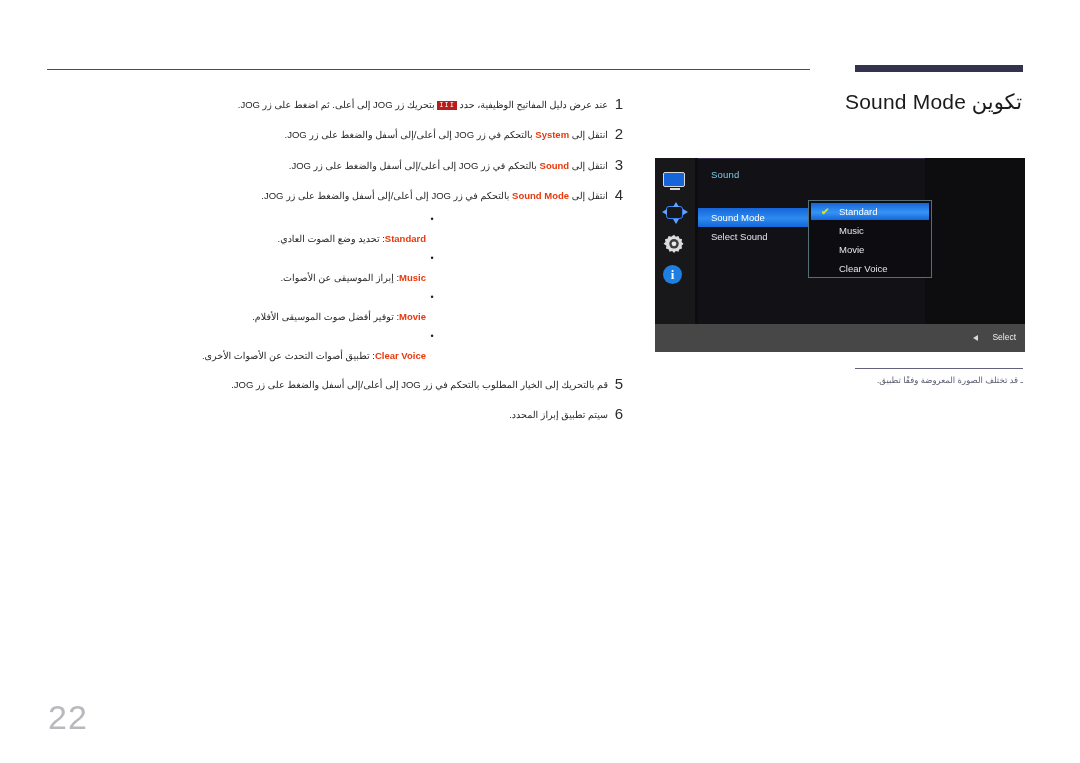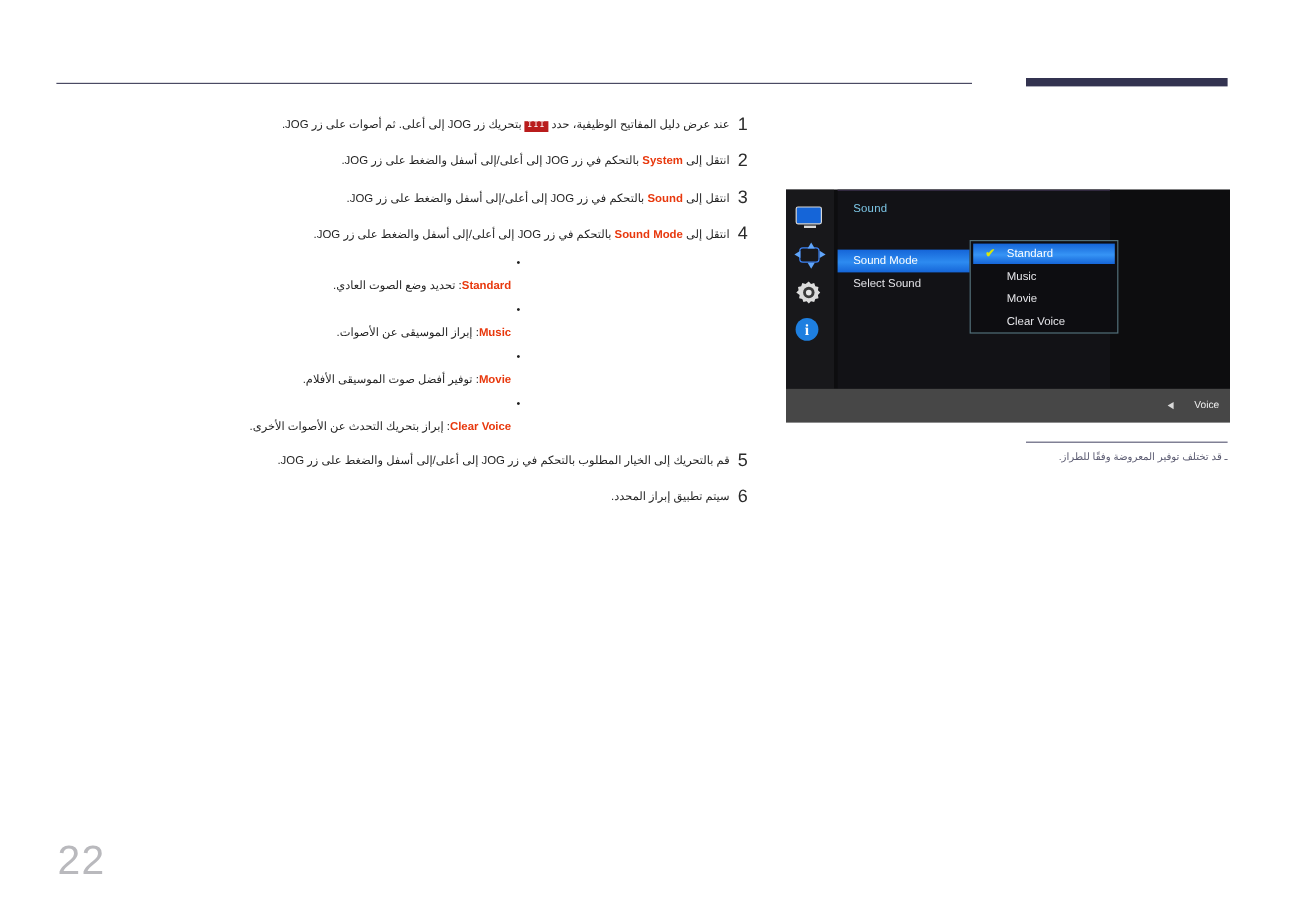--- a/index.html
+++ b/index.html
@@ -332,20 +332,21 @@
     letter-spacing: 1px;
   }
 </style>
 </head>
 <body>
 
 <div class="rule-left"></div>
 <div class="rule-right"></div>
 
 <div class="right-col">
+  <div class="page-title">تكوين Sound Mode</div>
 </div>
 
 <div class="osd">
   <div class="osd-body">
 
     <div class="osd-iconbar">
       <div class="osd-icon icon-display">
         <div class="mon-outer"></div>
         <div class="mon-stand"></div>
       </div>
@@ -389,32 +390,32 @@
         <span>Movie</span>
       </div>
       <div class="sub-item">
         <span>Clear Voice</span>
       </div>
     </div>
   </div>
 
   <div class="osd-footer">
     <div class="osd-return-arrow"></div>
-    <div class="osd-return">Voice</div>
+    <div class="osd-return">Select</div>
   </div>
 </div>
 
 <div class="note-rule"></div>
-<div class="note-text">ـ قد تختلف توفير المعروضة وفقًا للطراز.</div>
+<div class="note-text">ـ قد تختلف الصورة المعروضة وفقًا تطبيق.</div>
 
 <div class="steps">
 
   <div class="step">
     <div class="step-num">1</div>
-    <div class="step-text"><span>عند عرض دليل المفاتيح الوظيفية، حدد </span><span class="glyph-keys">III</span><span> بتحريك زر JOG إلى أعلى. ثم أصوات على زر JOG.</span></div>
+    <div class="step-text"><span>عند عرض دليل المفاتيح الوظيفية، حدد </span><span class="glyph-keys">III</span><span> بتحريك زر JOG إلى أعلى. ثم اضغط على زر JOG.</span></div>
   </div>
 
   <div class="step">
     <div class="step-num">2</div>
     <div class="step-text"><span>انتقل إلى </span><span class="kw">System</span><span> بالتحكم في زر JOG إلى أعلى/إلى أسفل والضغط على زر JOG.</span></div>
   </div>
 
   <div class="step">
     <div class="step-num">3</div>
     <div class="step-text"><span>انتقل إلى </span><span class="kw">Sound</span><span> بالتحكم في زر JOG إلى أعلى/إلى أسفل والضغط على زر JOG.</span></div>
@@ -433,21 +434,21 @@
     <div class="bullet">
       <div class="bullet-dot">•</div>
       <div class="bullet-text"><span class="kw">Music</span><span>: إبراز الموسيقى عن الأصوات.</span></div>
     </div>
     <div class="bullet">
       <div class="bullet-dot">•</div>
       <div class="bullet-text"><span class="kw">Movie</span><span>: توفير أفضل صوت الموسيقى الأفلام.</span></div>
     </div>
     <div class="bullet">
       <div class="bullet-dot">•</div>
-      <div class="bullet-text"><span class="kw">Clear Voice</span><span>: إبراز بتحريك التحدث عن الأصوات الأخرى.</span></div>
+      <div class="bullet-text"><span class="kw">Clear Voice</span><span>: تطبيق أصوات التحدث عن الأصوات الأخرى.</span></div>
     </div>
   </div>
 
   <div class="step">
     <div class="step-num">5</div>
     <div class="step-text">قم بالتحريك إلى الخيار المطلوب بالتحكم في زر JOG إلى أعلى/إلى أسفل والضغط على زر JOG.</div>
   </div>
 
   <div class="step">
     <div class="step-num">6</div>

